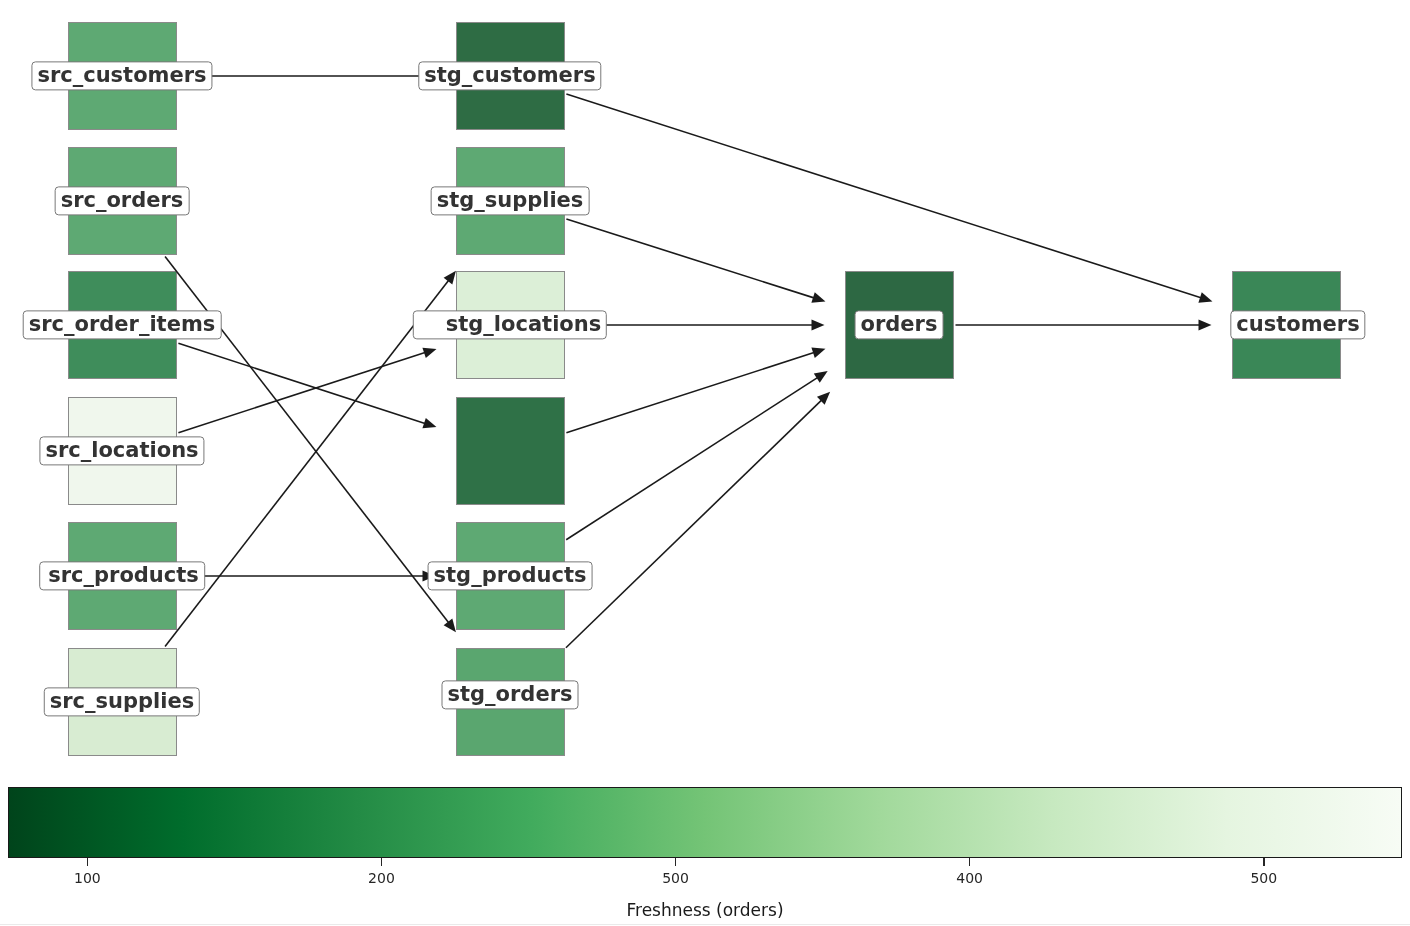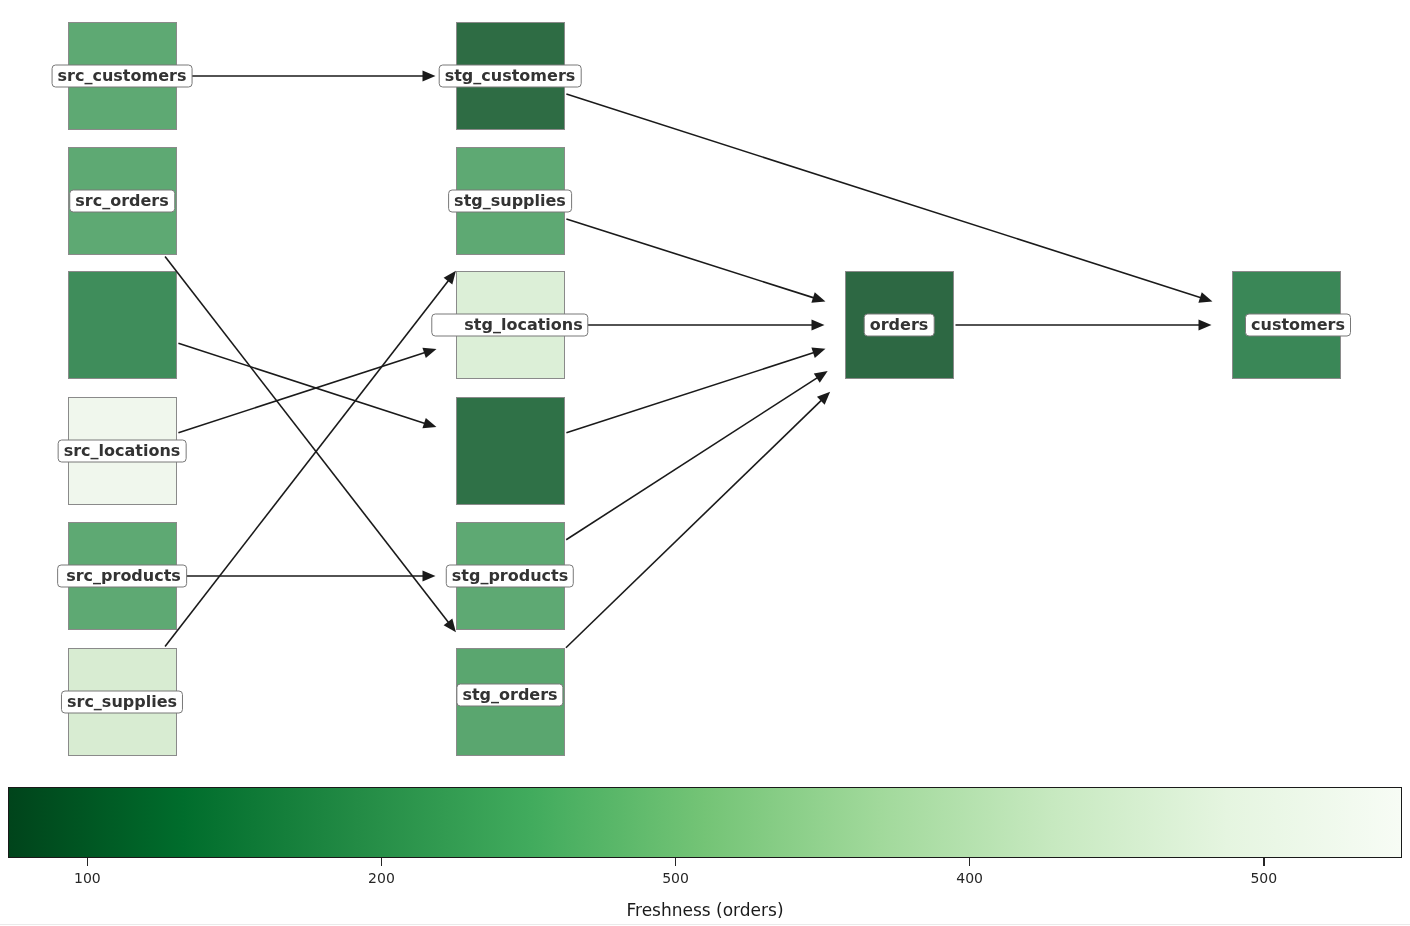--- a/index.html
+++ b/index.html
@@ -5,21 +5,21 @@
   html,body{margin:0;padding:0;background:#ffffff;}
   #stage{
     position:relative;width:1410px;height:926px;background:#ffffff;overflow:hidden;
     font-family:"DejaVu Sans","Liberation Sans",sans-serif;
   }
   #nodes-layer,#labels-layer{position:absolute;left:0;top:0;width:100%;height:100%;}
   .node-rect{position:absolute;box-sizing:border-box;border:1.5px solid #8a8a8a;}
   .node-label{
     position:absolute;transform:translate(-50%,-50%);
     background:#ffffff;border:1.4px solid #787878;border-radius:4px;
-    padding:0px 5px 1px 5px;font-size:16px;font-weight:bold;color:#333333;
+    padding:0px 5px 1px 5px;font-size:21px;font-weight:bold;color:#333333;
     white-space:nowrap;line-height:1.25;
   }
   #edges-svg{position:absolute;left:0;top:0;}
   .edge-line{stroke:#1a1a1a;stroke-width:1.6;fill:none;}
   .edge-head{fill:#1a1a1a;stroke:none;}
   #colorbar{position:absolute;box-sizing:border-box;border:1.3px solid #1a1a1a;}
   .cb-tick{position:absolute;width:1.6px;height:8px;background:#262626;}
   .cb-tick-label{
     position:absolute;transform:translateX(-50%);
     font-size:14px;color:#262626;white-space:nowrap;
@@ -100,20 +100,21 @@
         <polygon class="edge-head" points="830.1380787826631,391.7376460126889 824.6305219765032,404.73444631225965 816.9751380062852,396.83538964272435"></polygon>
       </g>
       <g>
         <line class="edge-line" x1="955.5" y1="325" x2="1203.5" y2="325"></line>
         <polygon class="edge-head" points="1211.5,325 1198.5,330.5 1198.5,319.5"></polygon>
       </g>
     </svg>
   <div id="labels-layer">
       <div class="node-label" style="left: 122px; top: 76px;">src_customers</div>
       <div class="node-label" style="left: 122px; top: 201px;">src_orders</div>
+      <div class="node-label" style="left: 122px; top: 325px;">src_order_items</div>
       <div class="node-label" style="left: 122px; top: 451px;">src_locations</div>
       <div class="node-label" style="left: 122px; top: 576px; padding-left: 8px;">src_products</div>
       <div class="node-label" style="left: 122px; top: 702px;">src_supplies</div>
       <div class="node-label" style="left: 510px; top: 76px;">stg_customers</div>
       <div class="node-label" style="left: 510px; top: 201px;">stg_supplies</div>
       <div class="node-label" style="left: 510px; top: 325px; padding-left: 32px;">stg_locations</div>
       <div class="node-label" style="left: 510px; top: 576px;">stg_products</div>
       <div class="node-label" style="left: 510px; top: 695px;">stg_orders</div>
       <div class="node-label" style="left: 899px; top: 325px;">orders</div>
       <div class="node-label" style="left: 1286px; top: 325px; margin-left: 12px;">customers</div>

